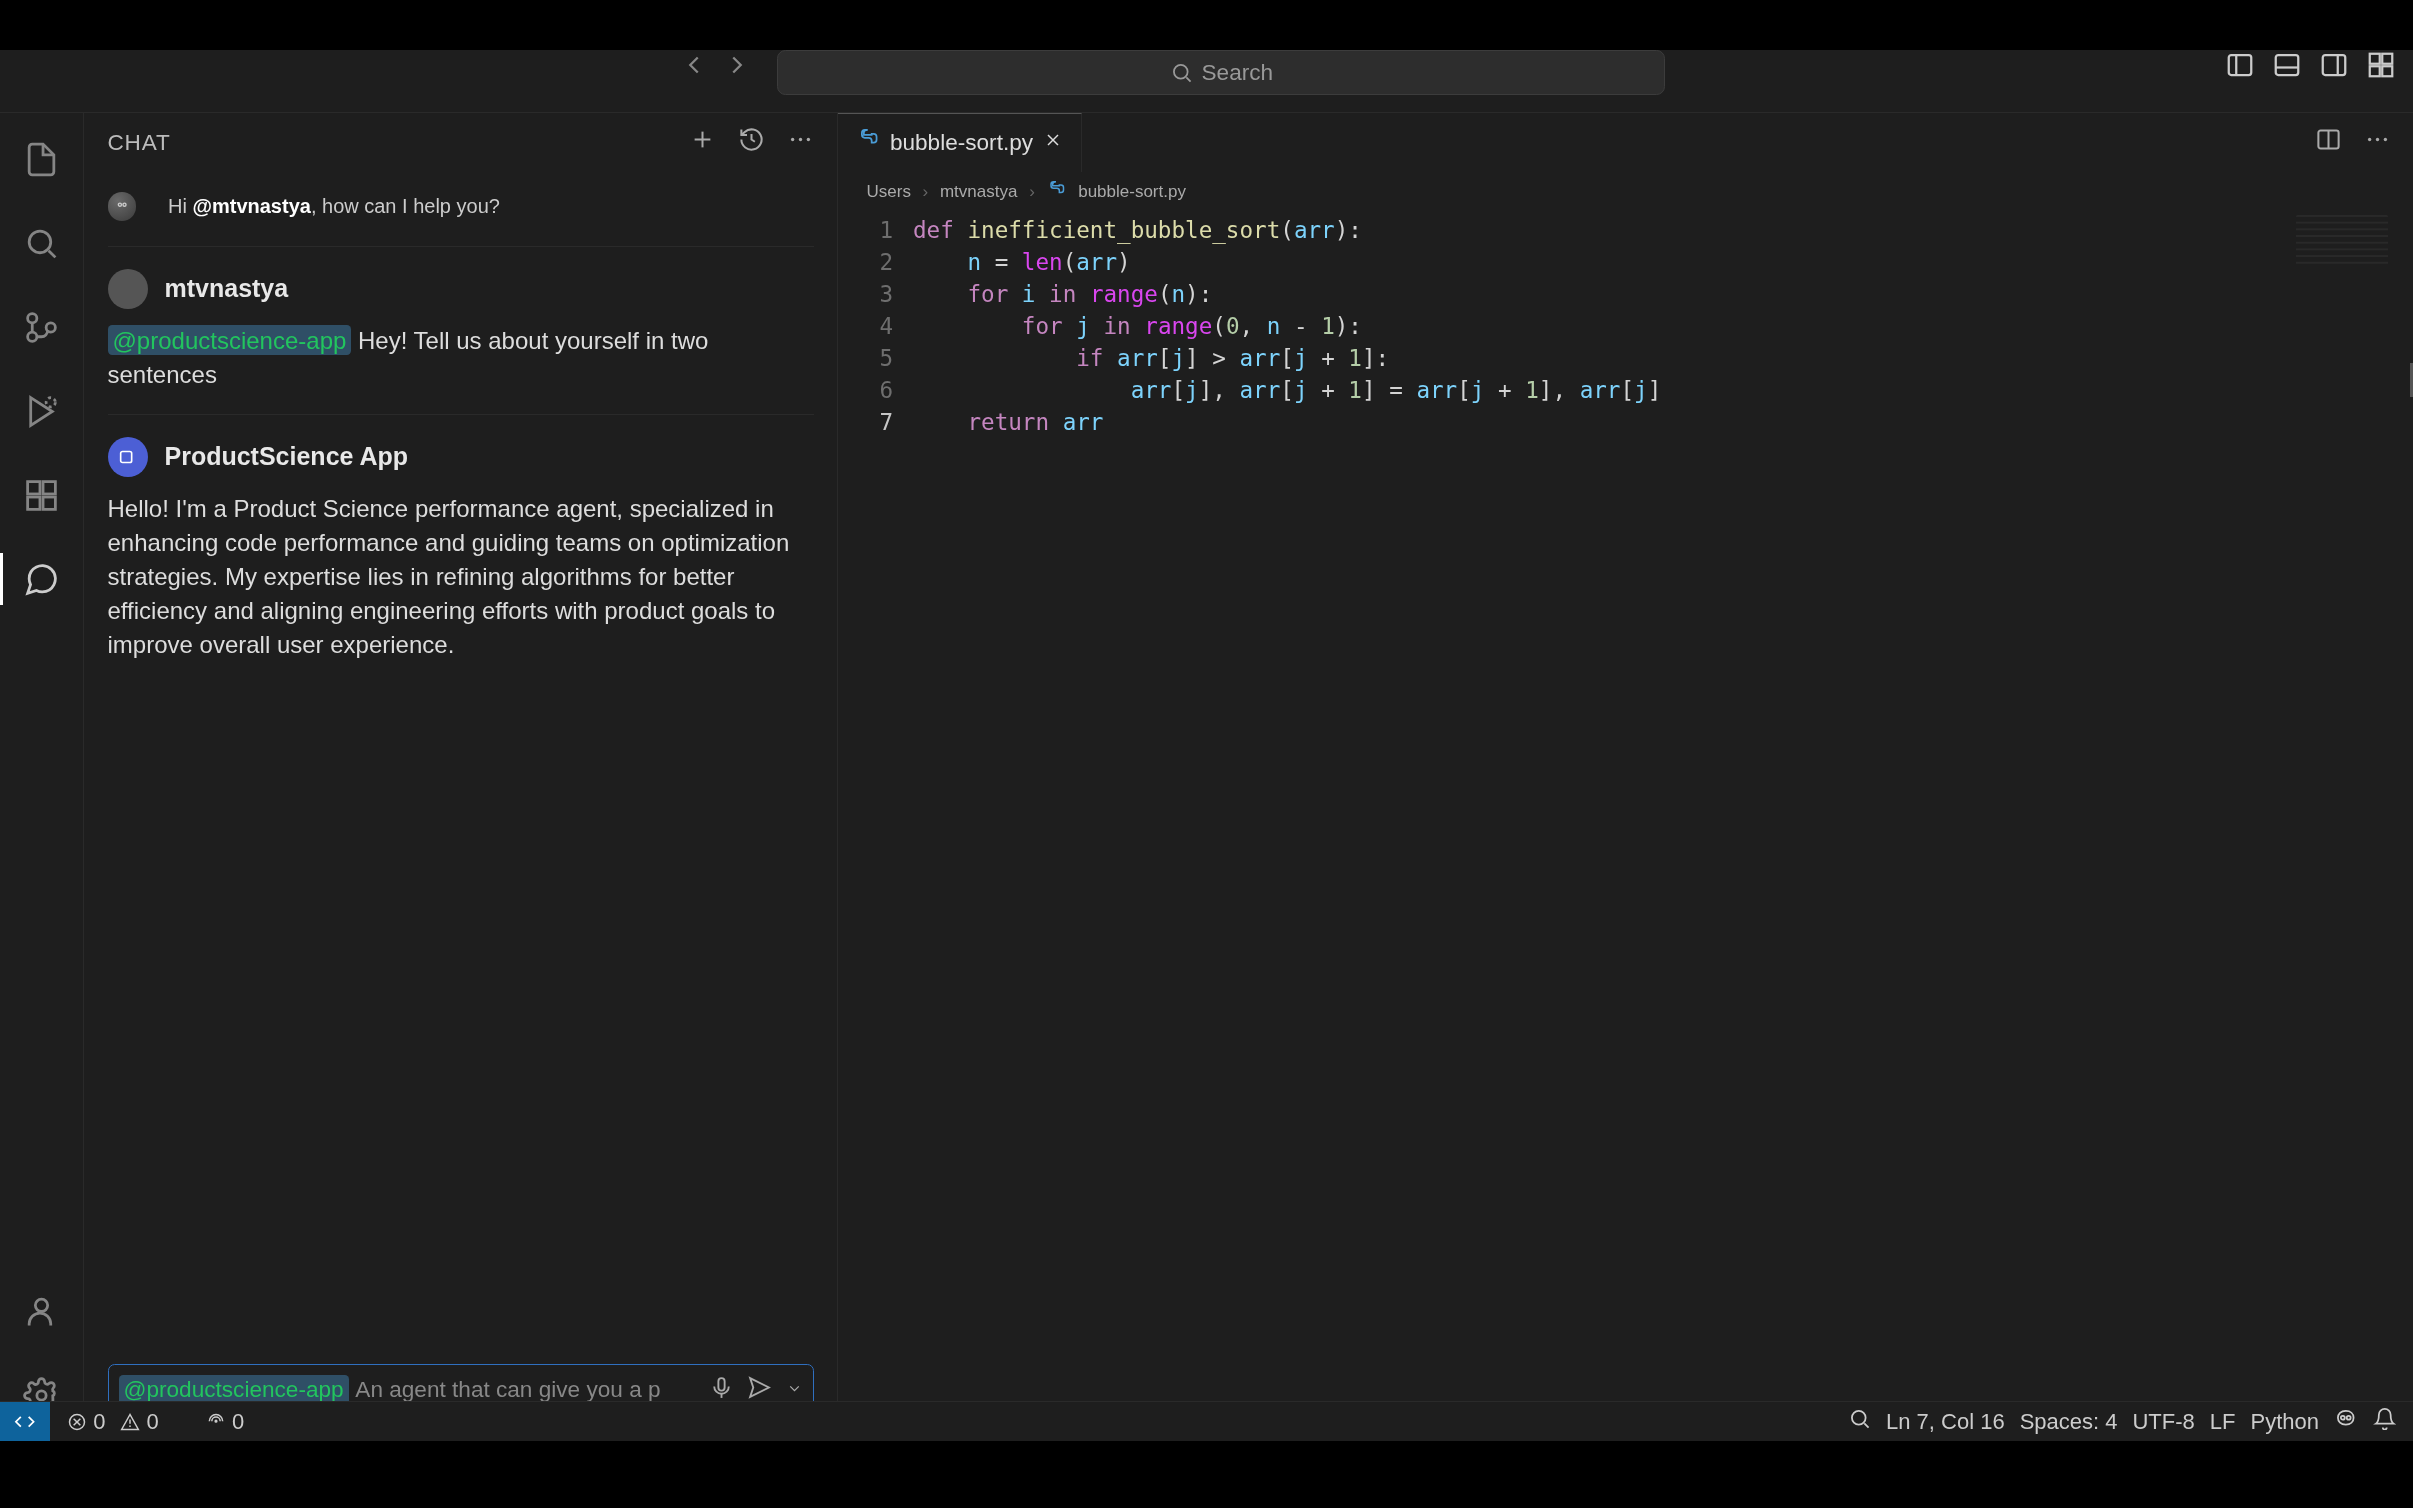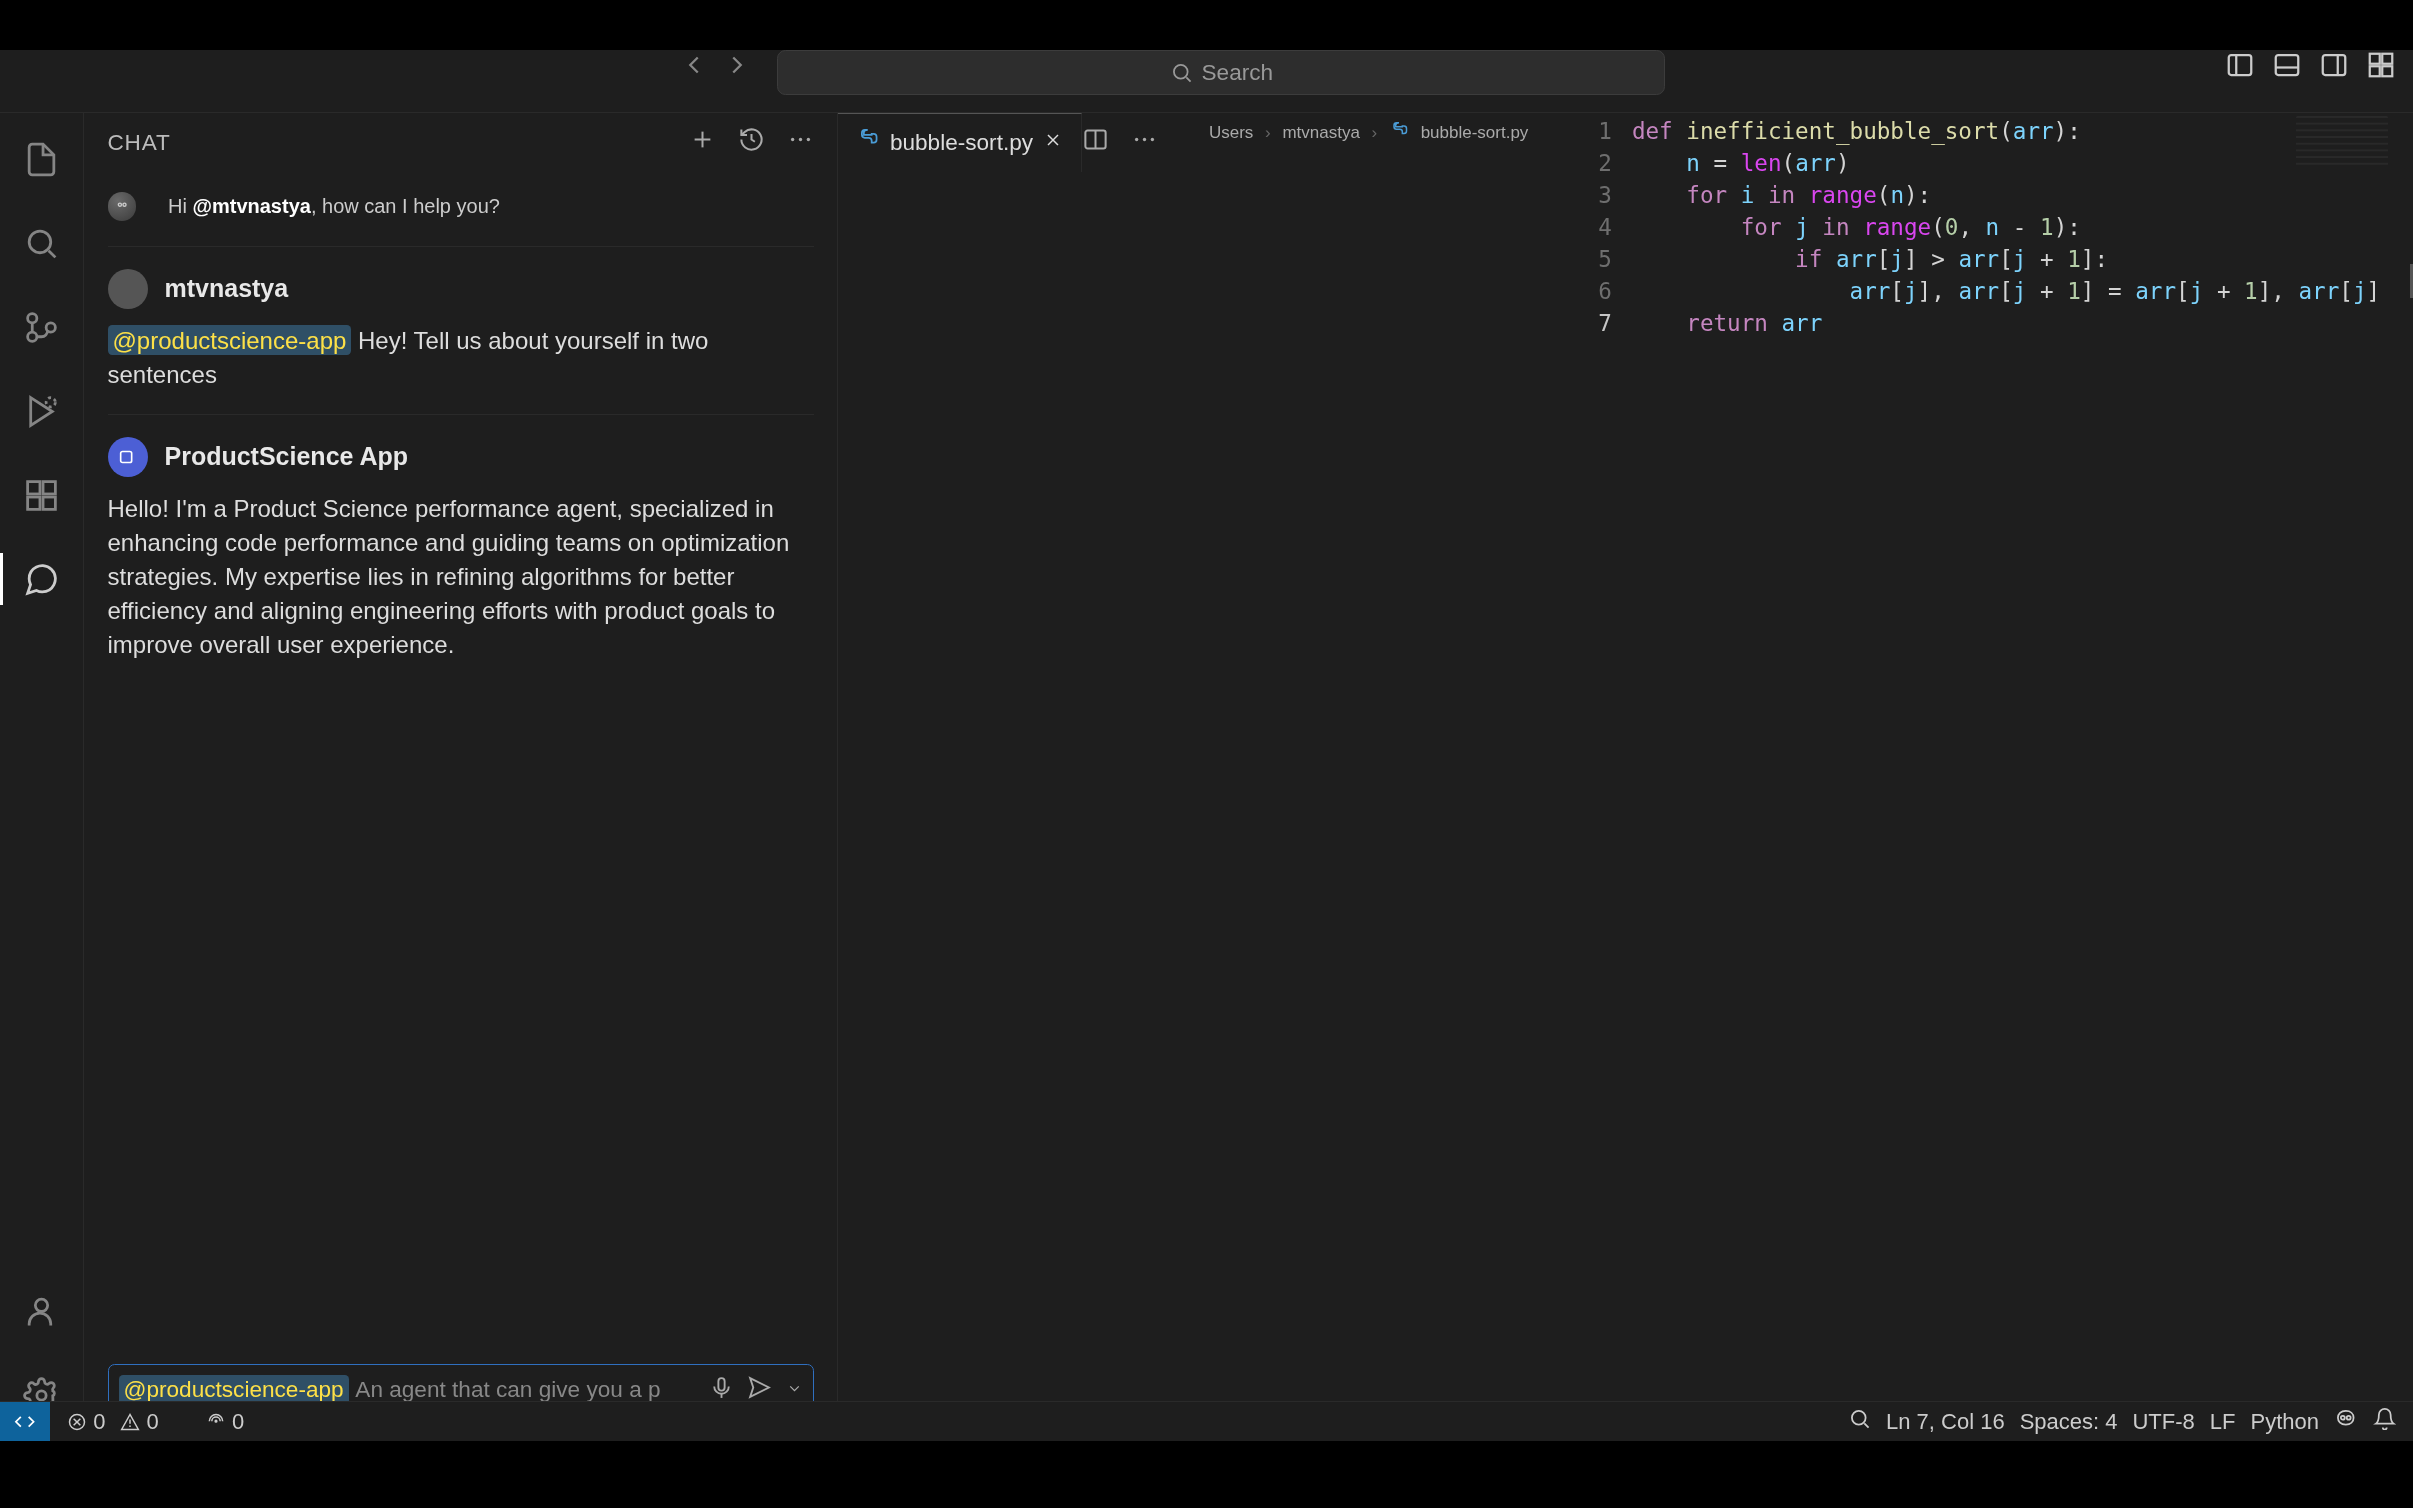--- a/index.html
+++ b/index.html
@@ -163,21 +163,21 @@
   color: #e8e8e8;
   font-size: 25px;
 }
 .msg-body {
   font-size: 24px;
   line-height: 1.42;
   color: #ddd;
 }
 .mention-pill {
   background: #2f4f66;
-  color: #fde047;
+  color: #22c55e;
   padding: 1.7px 5px;
   border-radius: 4.2px;
 }
 .mention-inline {
   color: #fff;
   font-weight: 600;
 }
 .chat-input-row {
   padding: 17px 23.5px 25px 23.5px;
 }
@@ -200,20 +200,21 @@
 }
 .chat-input .icons {
   display: flex;
   gap: 13.4px;
   color: #aaa;
   align-items: center;
 }
 .editor-col {
   flex: 1;
   display: flex;
+  flex-direction: column;
   background: #1e1e1e;
 }
 .tab-row {
   height: 59px;
   display: flex;
   align-items: stretch;
   background: #1e1e1e;
 }
 .tab {
   display: flex;

